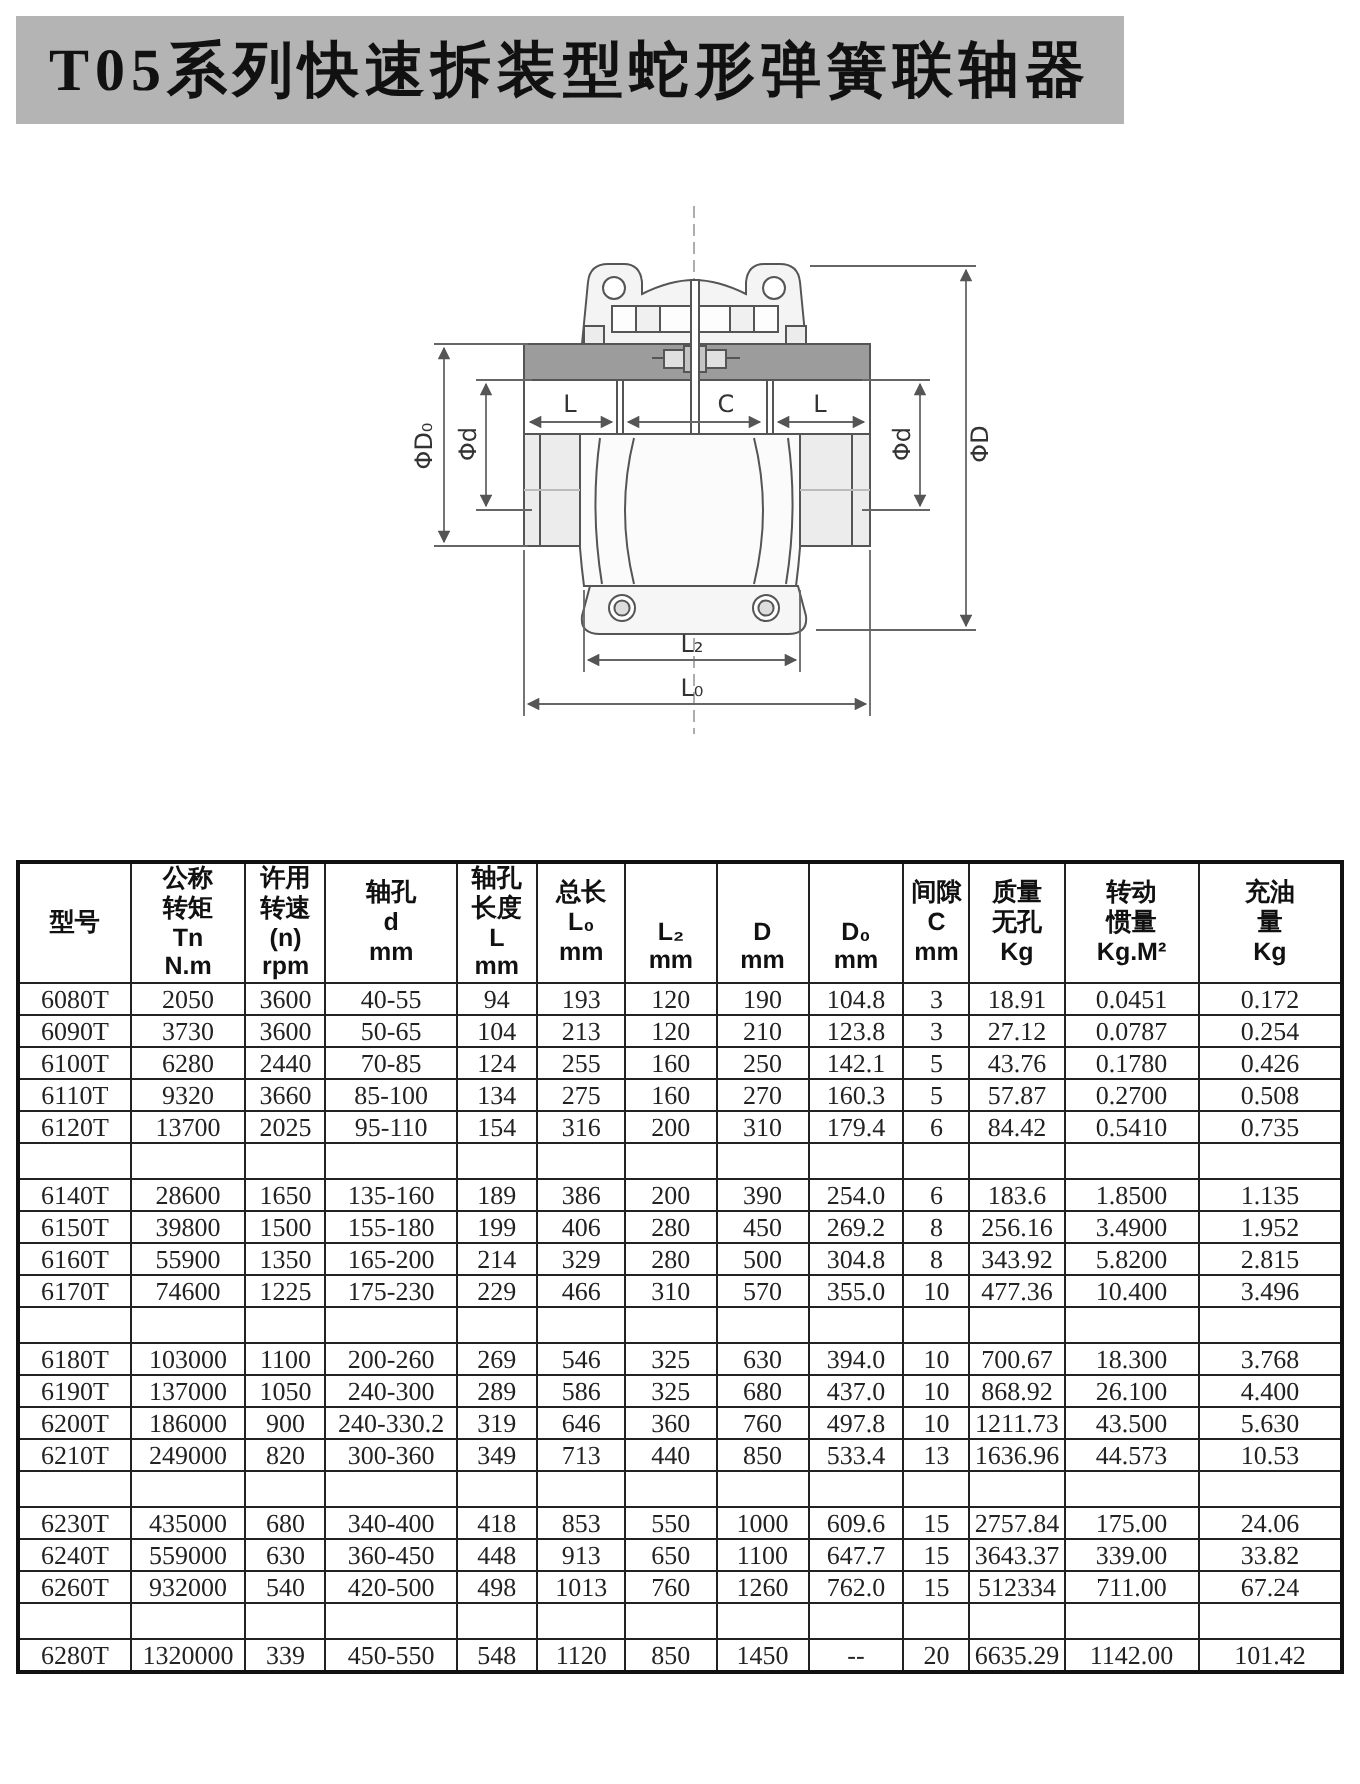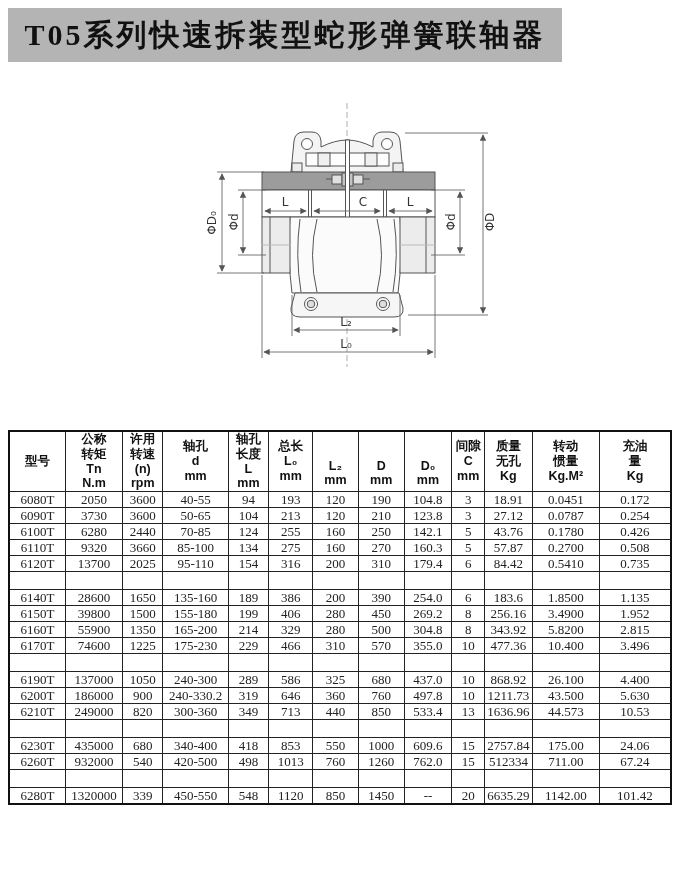--- a/index.html
+++ b/index.html
@@ -357,20 +357,35 @@
         <td></td>
         <td></td>
         <td></td>
         <td></td>
         <td></td>
         <td></td>
         <td></td>
         <td></td>
       </tr>
       <tr>
+        <td>6180T</td>
+        <td>103000</td>
+        <td>1100</td>
+        <td>200-260</td>
+        <td>269</td>
+        <td>546</td>
+        <td>325</td>
+        <td>630</td>
+        <td>394.0</td>
+        <td>10</td>
+        <td>700.67</td>
+        <td>18.300</td>
+        <td>3.768</td>
+      </tr>
+      <tr>
         <td>6190T</td>
         <td>137000</td>
         <td>1050</td>
         <td>240-300</td>
         <td>289</td>
         <td>586</td>
         <td>325</td>
         <td>680</td>
         <td>437.0</td>
         <td>10</td>
@@ -432,20 +447,35 @@
         <td>853</td>
         <td>550</td>
         <td>1000</td>
         <td>609.6</td>
         <td>15</td>
         <td>2757.84</td>
         <td>175.00</td>
         <td>24.06</td>
       </tr>
       <tr>
+        <td>6240T</td>
+        <td>559000</td>
+        <td>630</td>
+        <td>360-450</td>
+        <td>448</td>
+        <td>913</td>
+        <td>650</td>
+        <td>1100</td>
+        <td>647.7</td>
+        <td>15</td>
+        <td>3643.37</td>
+        <td>339.00</td>
+        <td>33.82</td>
+      </tr>
+      <tr>
         <td>6260T</td>
         <td>932000</td>
         <td>540</td>
         <td>420-500</td>
         <td>498</td>
         <td>1013</td>
         <td>760</td>
         <td>1260</td>
         <td>762.0</td>
         <td>15</td>

